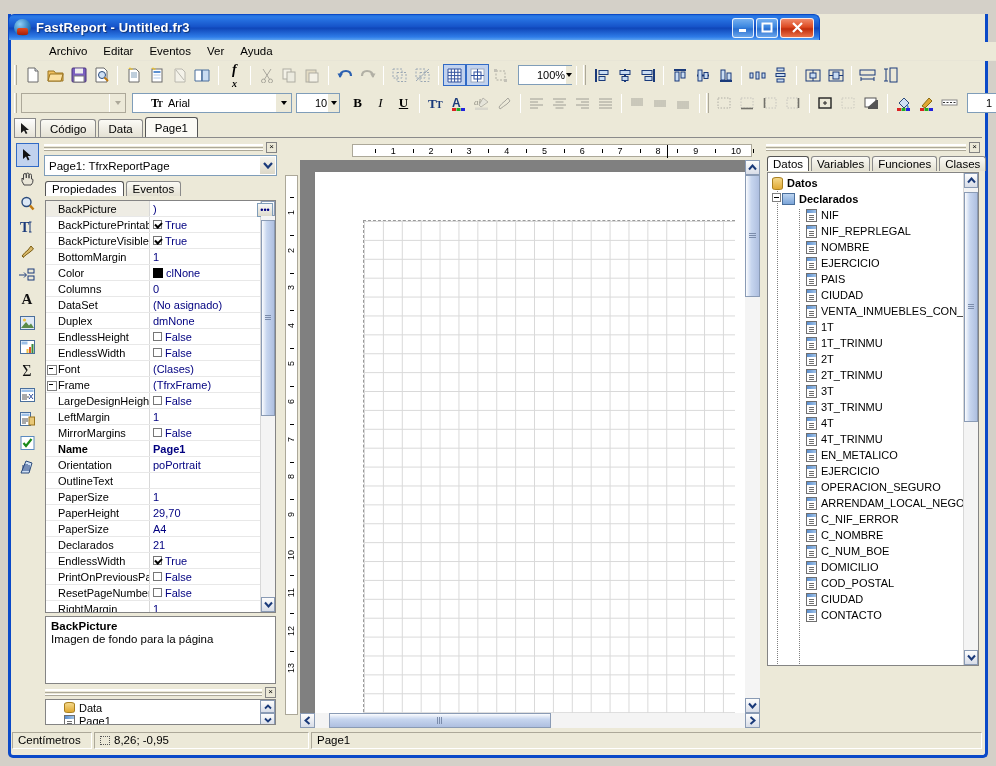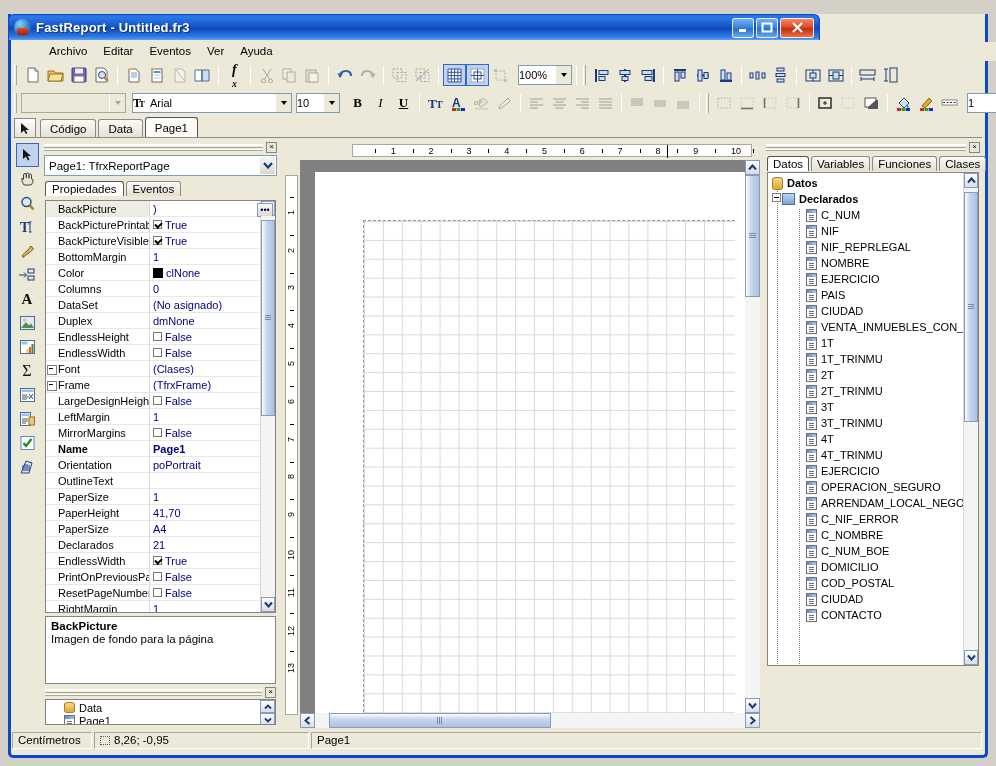--- a/index.html
+++ b/index.html
@@ -140,21 +140,21 @@
   .tbtn svg, .tbtn span { display: block; }
 
   .combo {
     height: 20px;
     background: #fff;
     border: 1px solid #7f9db9;
     display: flex;
     align-items: center;
     font-size: 11px;
     color: #000;
-    padding-left: 0;
+    padding-left: 18px;
     flex: none;
     position: relative;
   }
   .combo .arw {
     margin-left: auto;
     width: 16px; height: 18px;
     background: #ece9d8;
     border-left: 1px solid #fff;
     display: flex; align-items: center; justify-content: center;
   }
@@ -1275,21 +1275,21 @@
         </div>
         <div class="grow">
           <div class="gname">PaperSize</div>
           <div class="gval">
             <span>1</span>
           </div>
         </div>
         <div class="grow">
           <div class="gname">PaperHeight</div>
           <div class="gval">
-            <span>41,70</span>
+            <span>29,70</span>
           </div>
         </div>
         <div class="grow">
           <div class="gname">PaperSize</div>
           <div class="gval">
             <span>A4</span>
           </div>
         </div>
         <div class="grow">
           <div class="gname">Declarados</div>
@@ -1488,24 +1488,20 @@
             <span class="icon-db"></span>
             <span>Datos</span>
           </div>
           <span class="expbox" style="top: 20px;"></span>
           <div class="dnode lvl1">
             <span class="icon-folder"></span>
             <span>Declarados</span>
           </div>
           <div class="dnode lvl2">
             <span class="icon-field"></span>
-            <span>C_NUM</span>
-          </div>
-          <div class="dnode lvl2">
-            <span class="icon-field"></span>
             <span>NIF</span>
           </div>
           <div class="dnode lvl2">
             <span class="icon-field"></span>
             <span>NIF_REPRLEGAL</span>
           </div>
           <div class="dnode lvl2">
             <span class="icon-field"></span>
             <span>NOMBRE</span>
           </div>
@@ -1549,20 +1545,24 @@
             <span class="icon-field"></span>
             <span>3T_TRINMU</span>
           </div>
           <div class="dnode lvl2">
             <span class="icon-field"></span>
             <span>4T</span>
           </div>
           <div class="dnode lvl2">
             <span class="icon-field"></span>
             <span>4T_TRINMU</span>
+          </div>
+          <div class="dnode lvl2">
+            <span class="icon-field"></span>
+            <span>EN_METALICO</span>
           </div>
           <div class="dnode lvl2">
             <span class="icon-field"></span>
             <span>EJERCICIO</span>
           </div>
           <div class="dnode lvl2">
             <span class="icon-field"></span>
             <span>OPERACION_SEGURO</span>
           </div>
           <div class="dnode lvl2">

